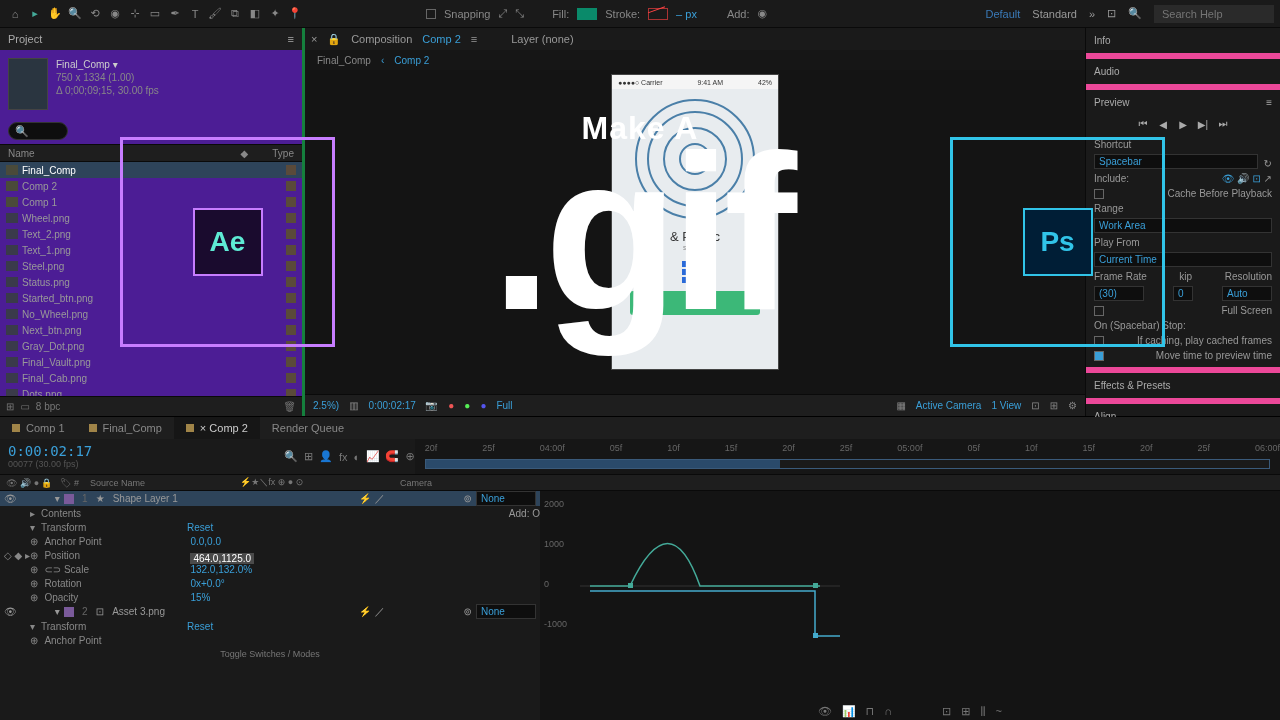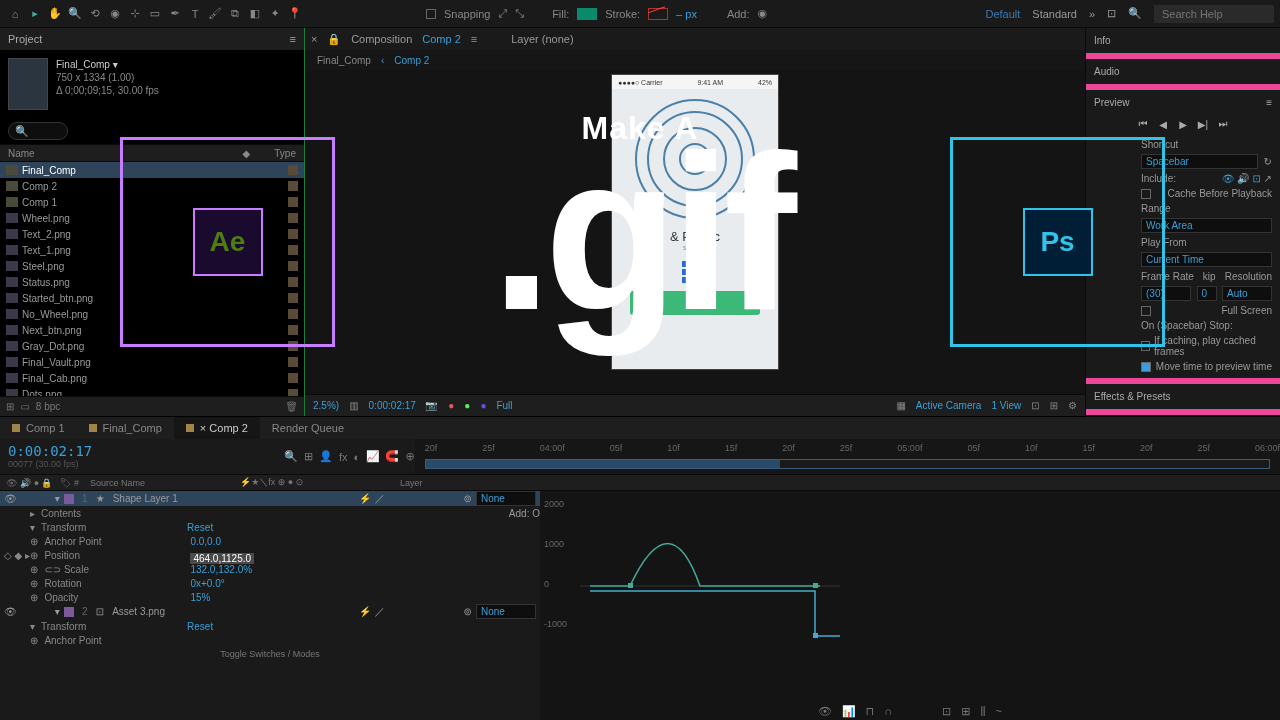--- a/index.html
+++ b/index.html
@@ -6,21 +6,21 @@
 body { width: 1280px; height: 720px; background: #161616; color: #999; font-size: 11px; overflow: hidden; position: relative; }
 .toolbar { height: 28px; background: #1a1a1a; border-bottom: 1px solid #0a0a0a; display: flex; align-items: center; padding: 0 6px; gap: 2px; }
 .tool-icon { width: 18px; height: 18px; display: flex; align-items: center; justify-content: center; color: #888; cursor: pointer; }
 .toolbar-mid { display: flex; align-items: center; gap: 8px; margin-left: 120px; color: #888; }
 .toolbar-mid .chk { width: 10px; height: 10px; border: 1px solid #666; }
 .toolbar-right { margin-left: auto; display: flex; align-items: center; gap: 12px; }
 .search-help { background: #2a2a2a; color: #888; padding: 3px 8px; width: 120px; border: none; font-size: 11px; }
 .workspace-label { color: #3a7ab8; }
 
 .main { display: flex; height: 388px; }
-.project-panel { width: 305px; background: #000000; border-right: 1px solid #15803d; display: flex; flex-direction: column; }
+.project-panel { width: 305px; background: #4c1d95; border-right: 3px solid #15803d; display: flex; flex-direction: column; }
 .panel-header { height: 22px; display: flex; align-items: center; padding: 0 8px; color: #aaa; font-size: 11px; background: #1e1e1e; }
 .panel-header .menu-icon { margin-left: auto; }
 .comp-info { display: flex; padding: 8px; gap: 8px; }
 .comp-thumb { width: 40px; height: 52px; background: #2a3540; border: 1px solid #444; }
 .comp-meta { color: #888; font-size: 10px; line-height: 1.3; }
 .comp-meta .name { color: #ccc; }
 .search-row { padding: 4px 8px; }
 .search-box { width: 60px; height: 18px; background: #0e0e0e; border: 1px solid #333; border-radius: 9px; display: flex; align-items: center; padding: 0 6px; color: #666; }
 .list-header { display: flex; height: 18px; background: #1e1e1e; border-top: 1px solid #0a0a0a; border-bottom: 1px solid #0a0a0a; padding: 0 8px; align-items: center; color: #888; font-size: 10px; }
 .list-header .col-name { flex: 1; }
@@ -47,21 +47,21 @@
 .phone-text { text-align: center; font-size: 13px; color: #333; padding: 0 10px; }
 .phone-btn { width: 130px; height: 24px; background: #3cb878; margin: 8px auto; border-radius: 3px; }
 .viewer-footer { height: 22px; background: #1e1e1e; display: flex; align-items: center; padding: 0 8px; gap: 10px; color: #888; font-size: 10px; border-top: 1px solid #0a0a0a; }
 .vf-blue { color: #3a9fd8; }
 
 .right-panel { width: 195px; background: #1a1a1a; border-left: 1px solid #0a0a0a; font-size: 10px; }
 .rp-section { padding: 4px 8px; border-bottom: 6px solid #ec4899; }
 .rp-title { color: #aaa; padding: 3px 0; display: flex; justify-content: space-between; }
 .preview-controls { display: flex; justify-content: center; gap: 6px; padding: 6px 0; }
 .pc-btn { width: 14px; height: 14px; color: #aaa; display: flex; align-items: center; justify-content: center; }
-.rp-row { display: flex; justify-content: space-between; padding: 2px 0; color: #999; align-items: center; margin-left: 47px; }
+.rp-row { display: flex; justify-content: space-between; padding: 2px 0; color: #999; align-items: flex-end; }
 .rp-dropdown { background: #0e0e0e; border: 1px solid #333; padding: 1px 4px; color: #3a9fd8; font-size: 10px; min-width: 50px; }
 .rp-check { width: 10px; height: 10px; border: 1px solid #666; display: inline-block; margin-right: 4px; }
 .rp-check.checked { background: #3a9fd8; }
 
 .timeline { height: 304px; background: #1a1a1a; border-top: 1px solid #000; display: flex; flex-direction: column; }
 .tl-tabs { height: 22px; display: flex; align-items: center; background: #1e1e1e; }
 .tl-tab { padding: 0 12px; height: 100%; display: flex; align-items: center; gap: 6px; color: #888; }
 .tl-tab.active { background: #161616; color: #ccc; }
 .tl-tab .dot { width: 8px; height: 8px; background: #a08448; }
 .tl-header { height: 36px; display: flex; border-bottom: 1px solid #0a0a0a; }
@@ -90,21 +90,21 @@
 
 
 .overlay { position: absolute; inset: 0; pointer-events: none; display: flex; align-items: center; justify-content: center; }
 .title-text { color: #fff; text-align: center; font-weight: 600; position: absolute; top: 110px; left: 50%; transform: translateX(-50%); }
 .make-a { font-size: 32px; letter-spacing: 1px; }
 .gif-text { font-size: 220px; line-height: 0.75; font-weight: 700; font-family: Liberation Sans, sans-serif; letter-spacing: -8px; position: relative; top: 4px; }
 .app-box { position: absolute; border: 3px solid; width: 215px; height: 210px; display: flex; align-items: center; justify-content: center; }
 .app-box.ae { border-color: #c77dff; left: 120px; top: 137px; }
 .app-box.ps { border-color: #31c4e8; right: 115px; top: 137px; }
 .app-icon { width: 70px; height: 68px; border: 2px solid; display: flex; align-items: center; justify-content: center; font-size: 28px; font-weight: 600; }
-.app-icon.ae { border-color: #c77dff; background: #1a0b2e; color: #4d7c0f; }
+.app-icon.ae { border-color: #c77dff; background: #1a0b2e; color: #5eead4; }
 .app-icon.ps { border-color: #31c4e8; background: #001e36; color: #31c4e8; }
 .fill-swatch{width:20px;height:12px;background:#0a8a6a;display:inline-block;}
 .stroke-swatch{width:20px;height:12px;background:#1a1a1a;border:1px solid #a33;display:inline-block;position:relative;}
 .stroke-swatch::after{content:'';position:absolute;inset:0;border-top:1px solid #f44;transform:rotate(-20deg);}
 </style>
 </head>
 <body>
 
 <div class="toolbar">
   <div class="tool-icon">⌂</div>
@@ -464,21 +464,21 @@
           <span>06:00f</span>
         </div>
       <div class="ruler-bar"></div>
     </div>
   </div>
   <div class="tl-cols">
     <span style="width:60px;padding-left:6px">👁 🔊 ● 🔒</span>
     <span style="width:30px">🏷 #</span>
     <span style="width:150px">Source Name</span>
     <span style="width:160px">⚡★＼fx ⊕ ● ⊙</span>
-    <span>Layer</span>
+    <span>Camera</span>
   </div>
   <div class="tl-body">
     <div class="layer-list" id="layer-list">
         <div class="layer-row sel">
           <span>👁</span>
           <span style="width:30px"></span>
           <span>▾</span>
           <span class="layer-color"></span>
           <span class="layer-num">1</span>
           <span>★</span>

